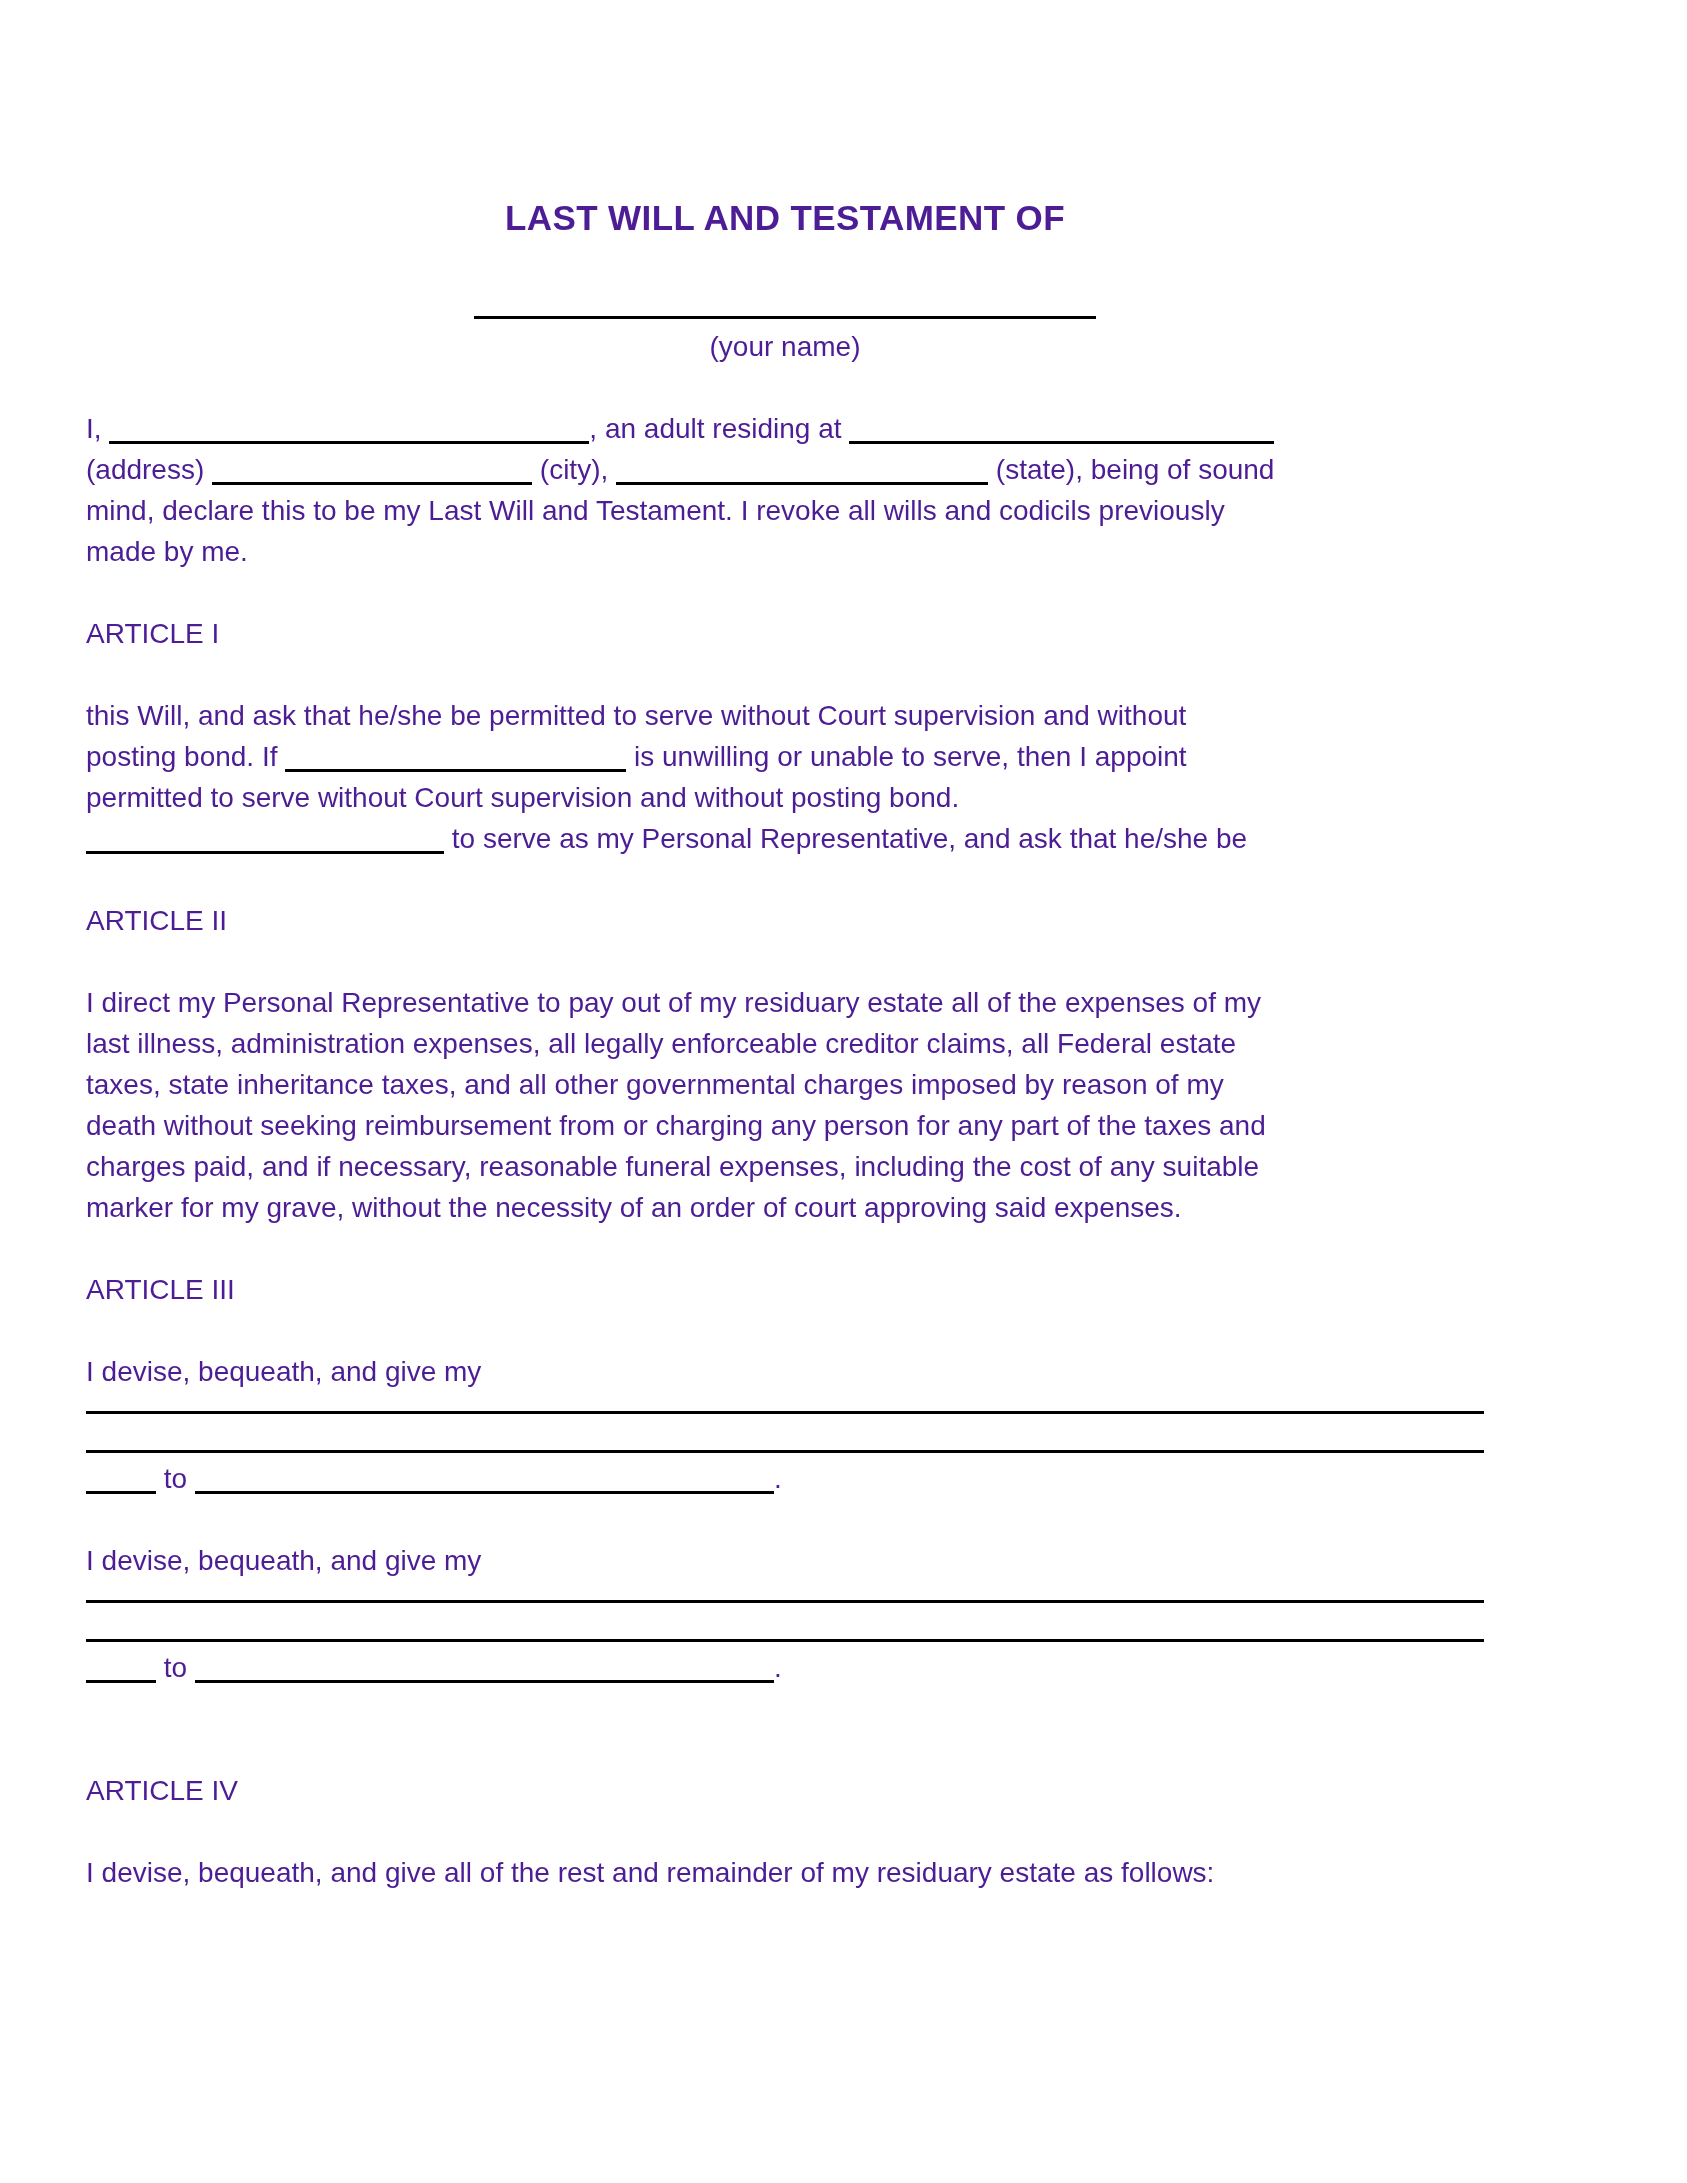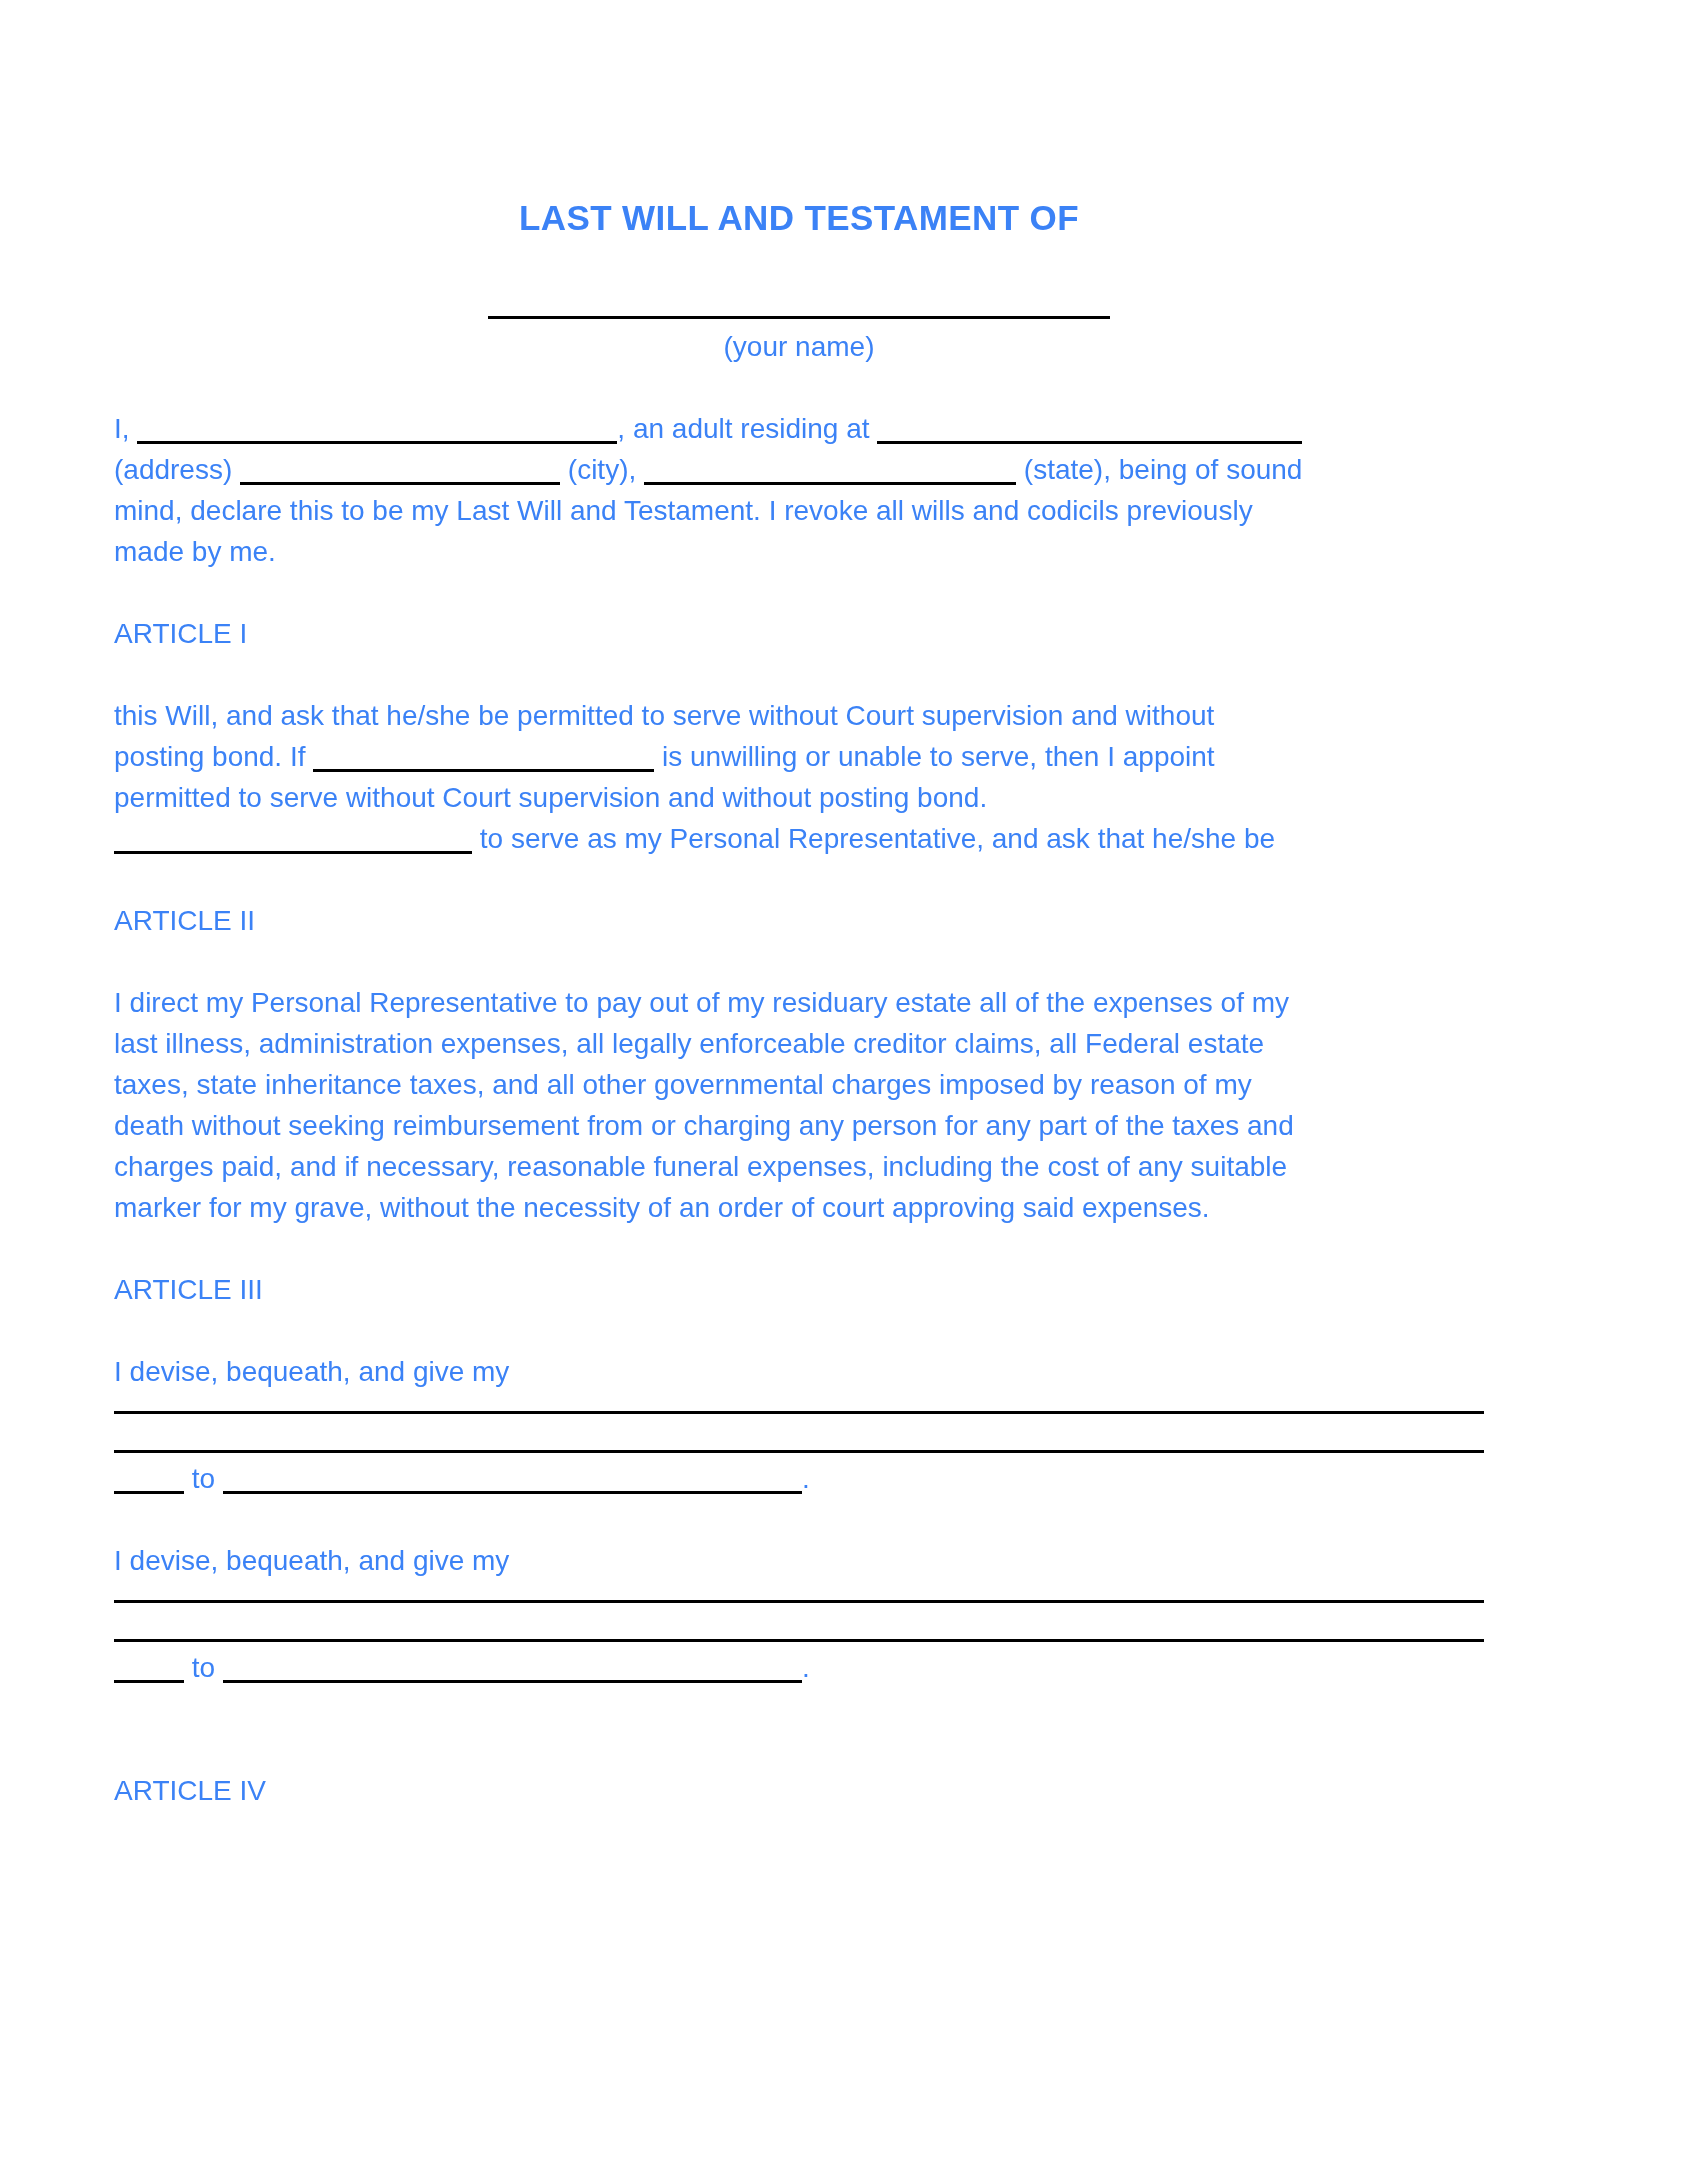--- a/index.html
+++ b/index.html
@@ -1,23 +1,23 @@
 <!DOCTYPE html>
 <html style="font-size:14px"><head>
 <meta charset="utf-8">
 <style>
   html, body { margin: 0; padding: 0; background: #ffffff; }
   .page {
     position: relative;
     width: 1687px;
     height: 2184px;
     box-sizing: border-box;
-    padding: 0 203px 0 114px;
+    padding: 0 203px 0 86px;
     background: #ffffff;
-    color: #3b82f6;
+    color: #4c1d95;
     font-family: "Liberation Sans", "DejaVu Sans", sans-serif;
     font-size: 28px;
     line-height: 41px;
     overflow: hidden;
   }
   .title {
     margin: 197px 0 0 0;
     text-align: center;
     font-size: 35px;
     line-height: 42px;
@@ -107,15 +107,18 @@
 
   <div class="para">
     <div class="line">I devise, bequeath, and give my</div>
   </div>
   <div class="rule"></div>
   <div class="rule"></div>
   <div class="line to-line"><span class="blank w80"></span><span> to </span><span class="blank w663"></span><span>.</span></div>
 
   <h2 class="article mt-extra">ARTICLE IV</h2>
 
+  <div class="para">
+    <div class="line">I devise, bequeath, and give all of the rest and remainder of my residuary estate as follows:</div>
+  </div>
 
 </div>
 
 
 </body></html>

